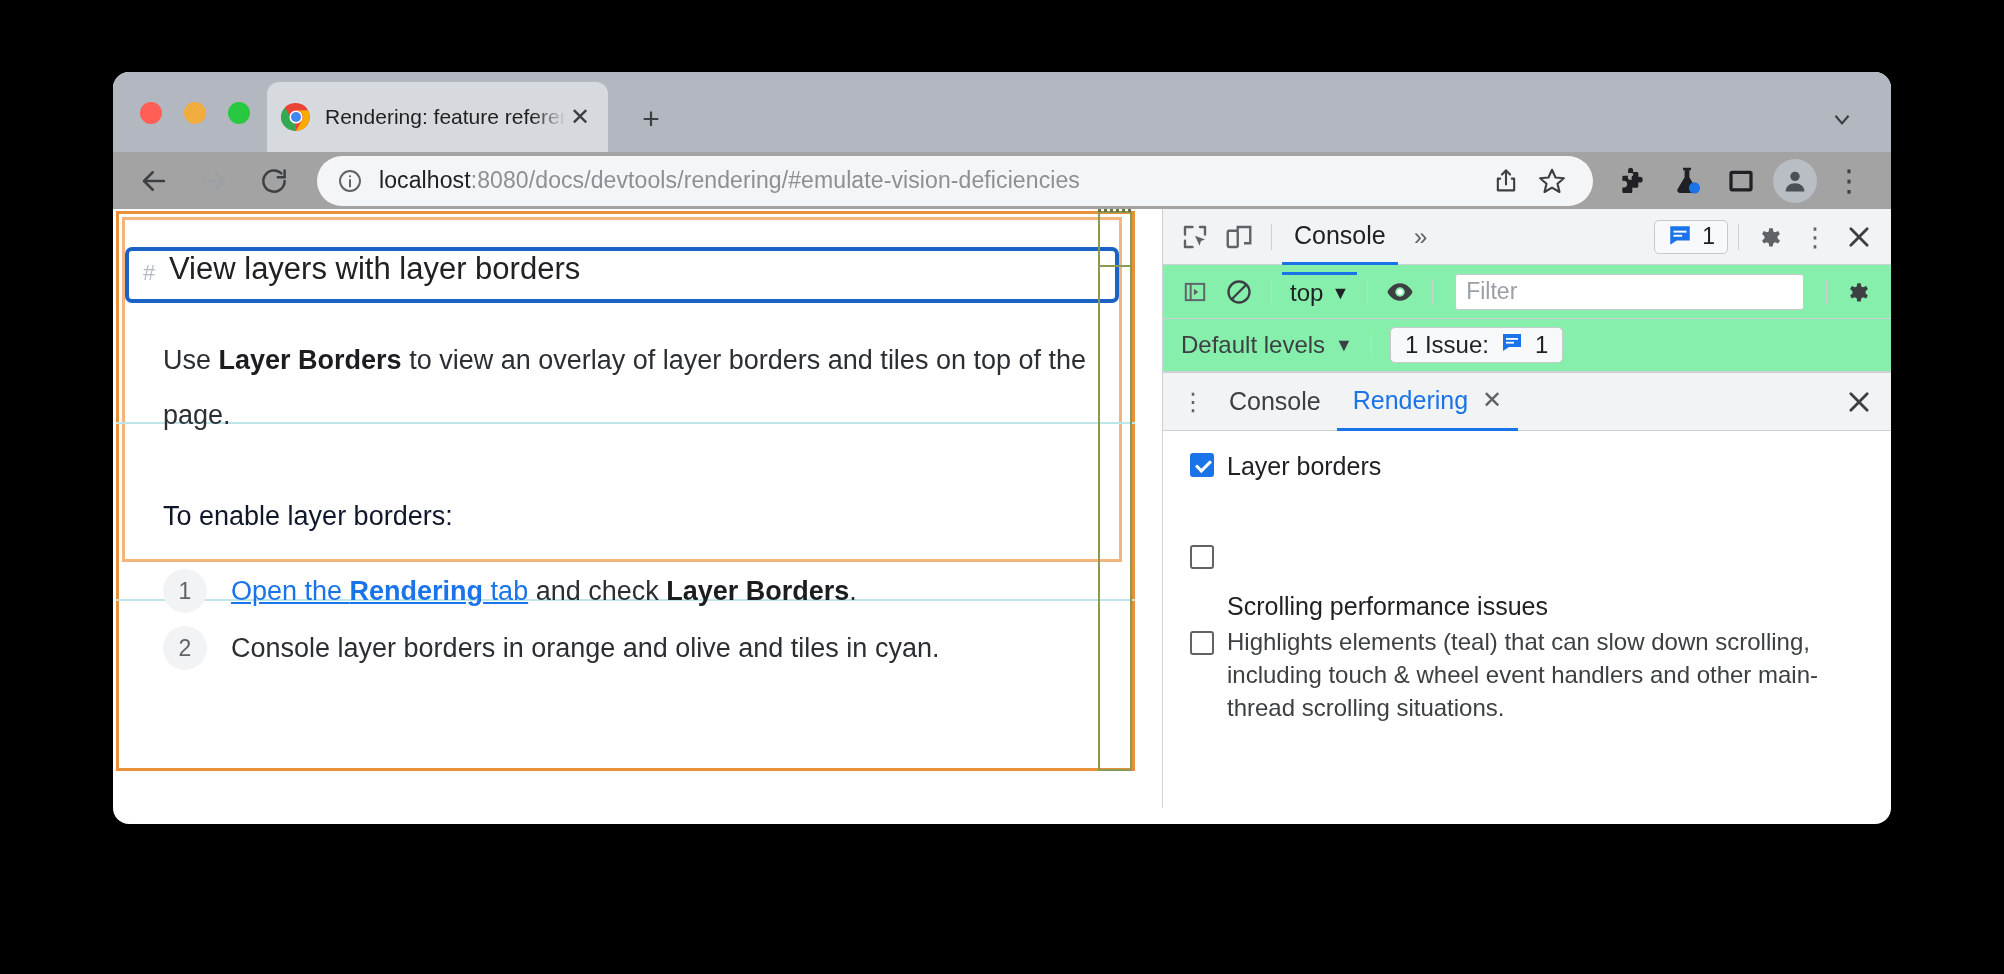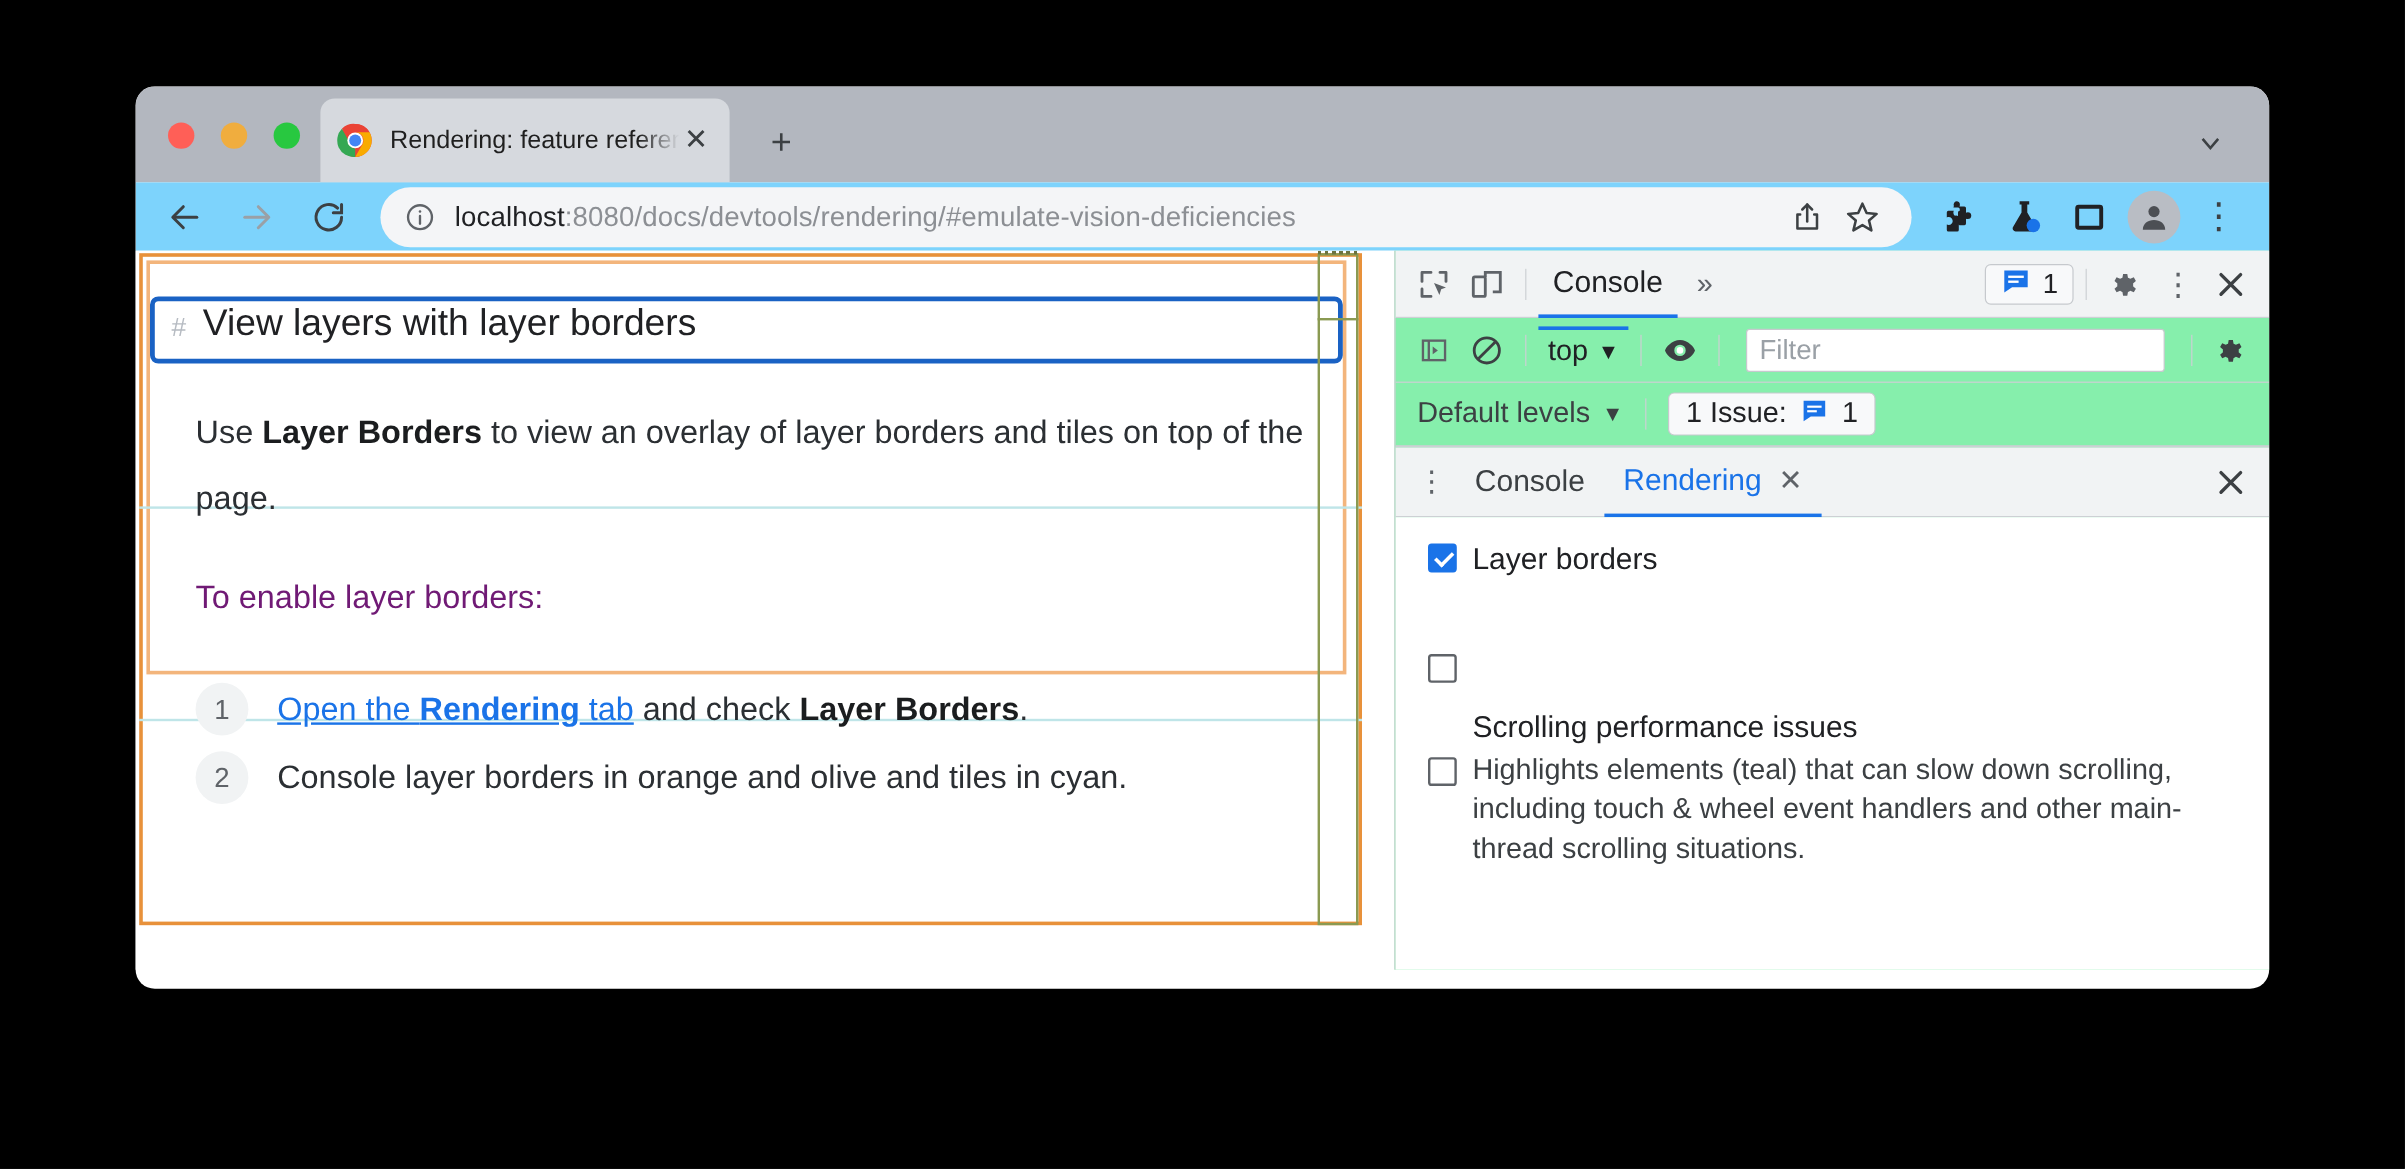--- a/index.html
+++ b/index.html
@@ -48,21 +48,21 @@
     position:absolute;left:515px;top:24px;width:46px;height:46px;
     display:flex;align-items:center;justify-content:center;color:#3c4043;font-size:30px;line-height:1;
   }
   #tabstrip-expand{
     position:absolute;right:26px;top:24px;width:46px;height:46px;
     display:flex;align-items:center;justify-content:center;color:#3c4043;
   }
 
   
   #toolbar{
-    position:relative;height:57px;background:#7dd3fc;display:flex;align-items:center;
+    position:relative;height:57px;background:#a3a3a3;display:flex;align-items:center;
     padding:0 18px;box-sizing:border-box;
   }
   .navbtn{width:46px;height:46px;display:flex;align-items:center;justify-content:center;margin-right:14px;}
   #omnibox{
     flex:1;height:50px;background:#f4f5f7;border-radius:25px;display:flex;align-items:center;
     padding:0 18px;box-sizing:border-box;margin:0 10px 0 6px;min-width:0;
   }
   #omni-info{width:30px;height:30px;flex:0 0 30px;margin-right:14px;display:flex;align-items:center;justify-content:center;}
   #omni-url{flex:1;font-size:23px;color:#8c8f94;white-space:nowrap;overflow:hidden;letter-spacing:.1px;}
   #omni-url b{color:#202124;font-weight:400;}
@@ -109,22 +109,22 @@
   }
   #h-hash{position:absolute;left:30px;top:51px;font-size:22px;color:#b6bbc2;}
   #h-title{position:absolute;left:56px;top:42px;font-size:31px;color:#202124;white-space:nowrap;}
 
   #para1{
     position:absolute;left:50px;top:124px;width:930px;
     font-size:27px;line-height:55px;color:#2b2f33;
   }
   #para1 b{font-weight:700;color:#1b1d1f;}
   #para2{
-    position:absolute;left:50px;top:262px;width:930px;
-    font-size:27px;line-height:55px;color:#701a75;
+    position:absolute;left:50px;top:280px;width:930px;
+    font-size:27px;line-height:55px;color:#0f172a;
   }
 
   .oli{position:absolute;left:50px;display:flex;align-items:flex-start;}
   .oli-num{
     width:44px;height:44px;flex:0 0 44px;border-radius:50%;background:#f1f3f4;
     display:flex;align-items:center;justify-content:center;
     font-size:23px;color:#5f6368;margin-right:24px;
   }
   .oli-text{font-size:27px;line-height:44px;color:#2b2f33;white-space:nowrap;}
   .oli-text a{color:#1a73e8;text-decoration:underline;}

